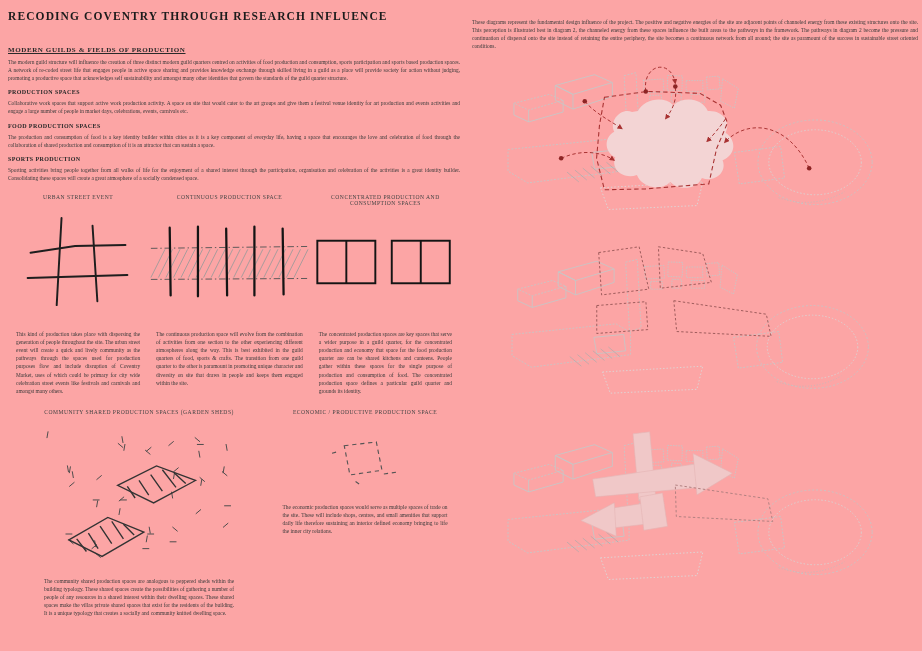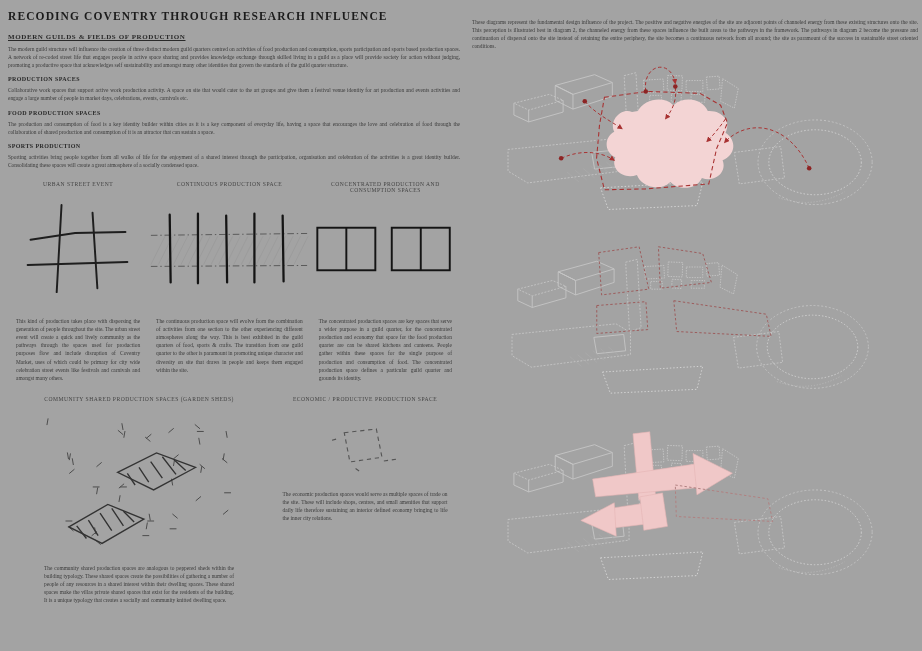--- a/index.html
+++ b/index.html
@@ -1,25 +1,25 @@
 <!DOCTYPE html>
 <html style="--accent-red: #a83232; --pink: #f3d4d4; --sketch: #c6c6c6;"><head>
 <meta charset="utf-8">
 <style>
   :root{
     --accent-red:#a83232; --pink:#f3d4d4; --sketch:#c6c6c6; --ink:#2a2a2a;
   }
   *{box-sizing:border-box;margin:0;padding:0;}
   body{width:922px;height:651px;background:#fff;font-family:"Liberation Serif",serif;color:var(--ink);overflow:hidden;}
-  .board{display:flex;width:922px;height:651px;background:#a3a3a3;}
+  .board{display:flex;width:922px;height:651px;background:#fca5a5;}
   .page{position:relative;}
   .page-left{width:466px;padding:10px 6px 4px 8px;}
   .page-right{width:456px;padding:10px 4px 4px 6px;}
   h1{font-size:11.5px;font-weight:bold;letter-spacing:1.1px;color:#1c1c1c;}
-  .subtitle{font-size:7px;font-weight:bold;letter-spacing:.6px;text-decoration:underline;margin-top:11px;}
+  .subtitle{font-size:7px;font-weight:bold;letter-spacing:.6px;text-decoration:underline;margin-top:24px;}
   p.body{font-size:5.4px;line-height:1.5;text-align:justify;margin-top:4px;color:#3a3a3a;}
   .sec{margin-top:7px;}
   .sec-h{font-size:6px;font-weight:bold;letter-spacing:.4px;}
   .dia-row{display:flex;margin-top:12px;}
   .dcol{display:flex;flex-direction:column;align-items:center;}
   .dcol1{width:31%;}.dcol2{width:36%;}.dcol3{width:33%;}
   .dhead{font-size:5.6px;letter-spacing:.5px;text-align:center;color:#444;min-height:16px;}
   .dfig{margin-top:6px;flex:1;display:flex;align-items:center;}
   .dcap{font-size:5.4px;line-height:1.5;text-align:justify;color:#3a3a3a;margin-top:10px;padding:0 8px;}
   .lower{display:flex;margin-top:14px;}

